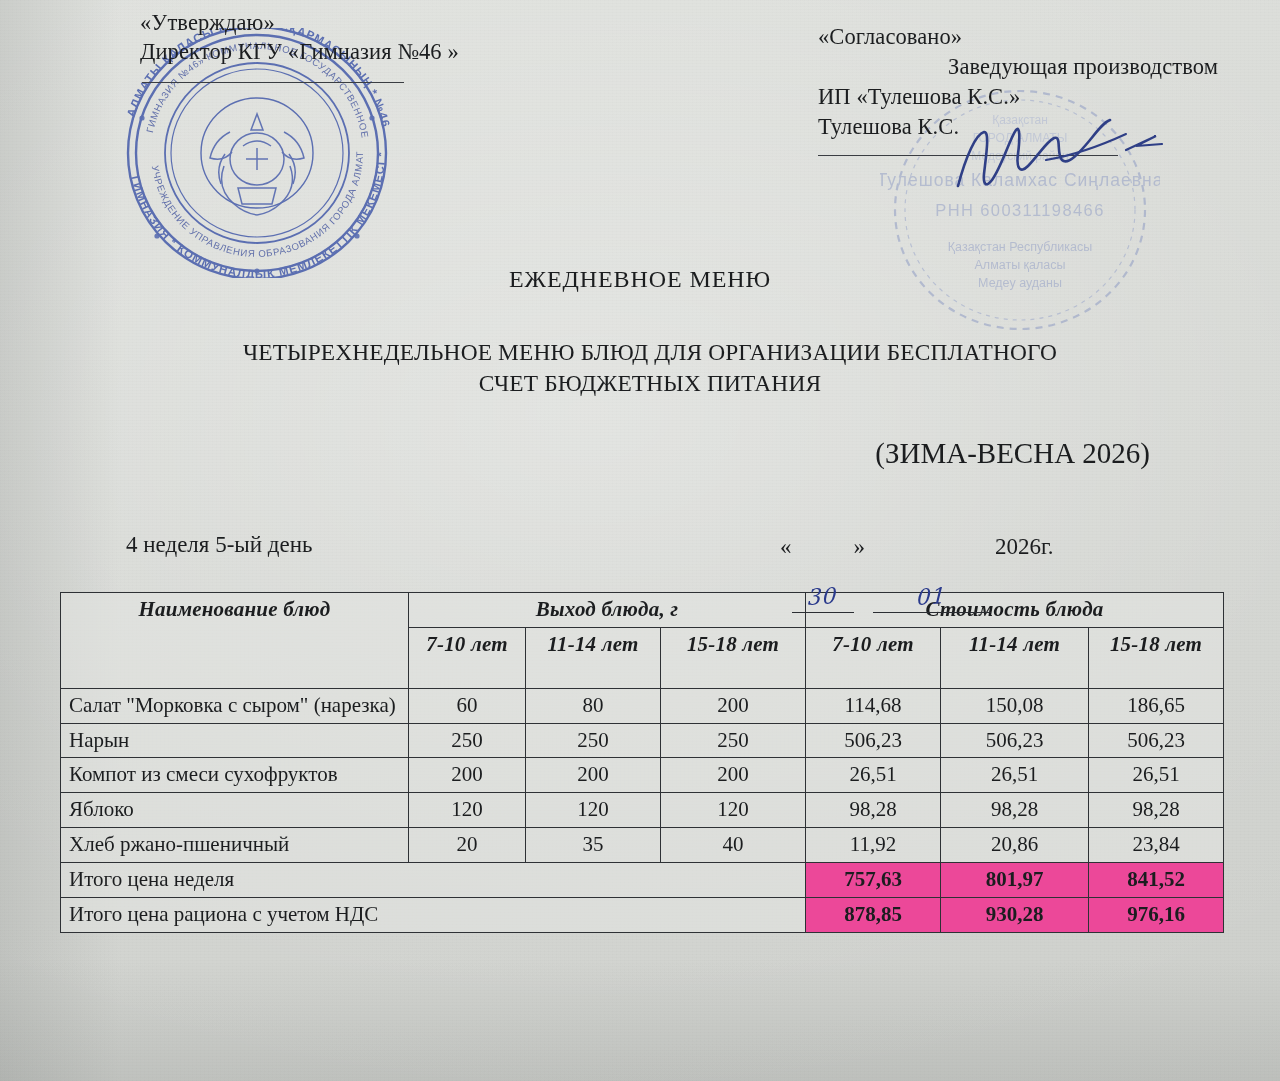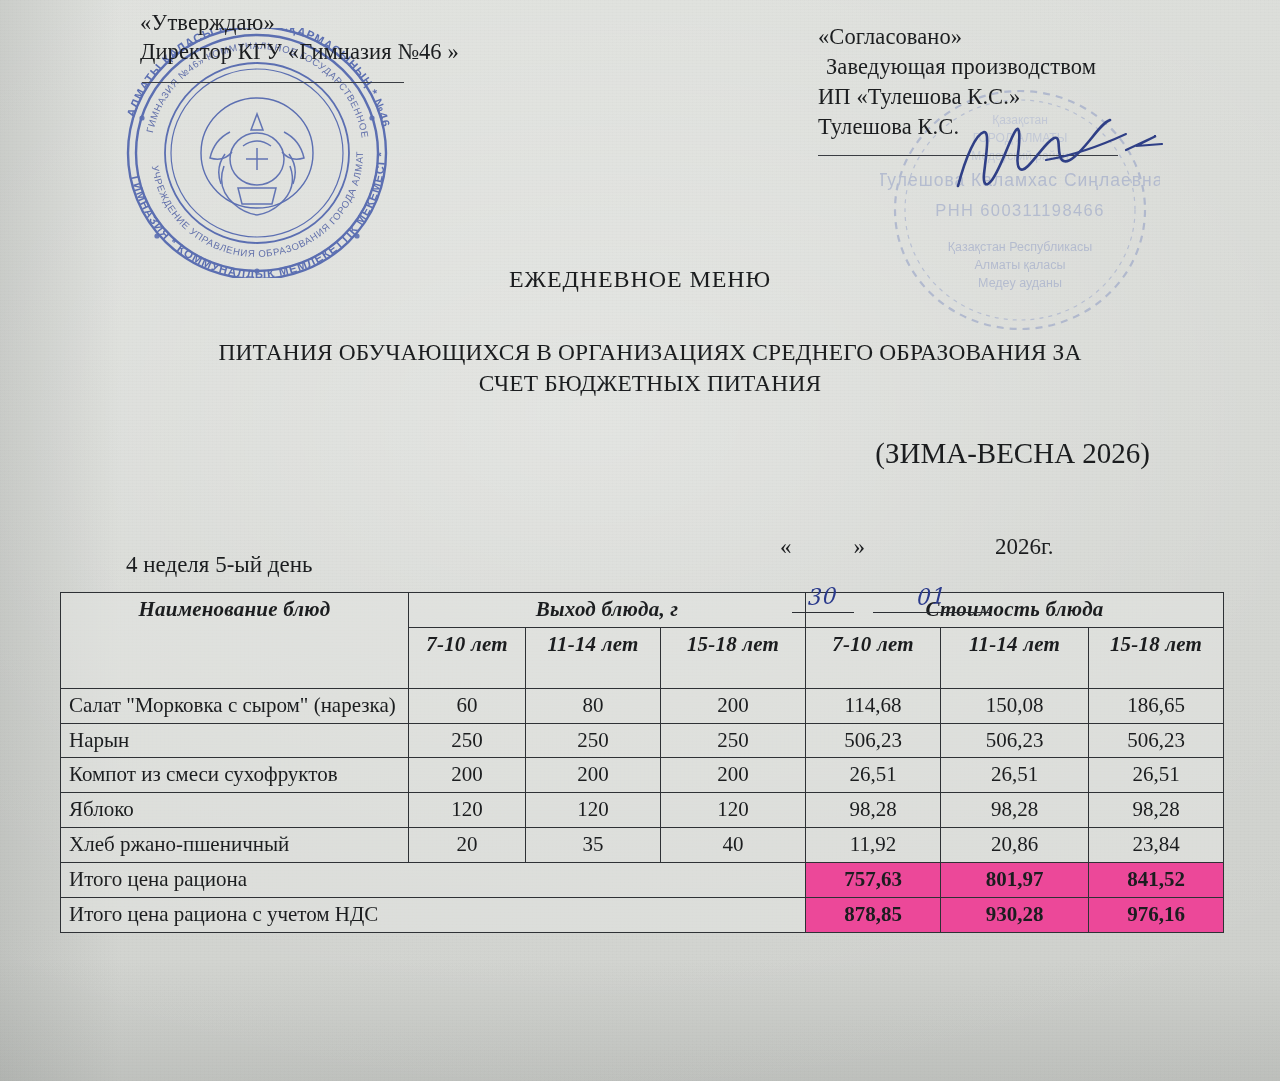--- a/index.html
+++ b/index.html
@@ -53,21 +53,21 @@
     font-size: 22.5px; line-height: 1.30;
     letter-spacing: .1px;
     z-index: 6;
   }
   #hdr-right {
     left: 818px; top: 22px; width: 400px;
     font-size: 22.5px; line-height: 1.33;
     letter-spacing: .1px;
     z-index: 6;
   }
-  #hdr-right .indent { padding-left: 8px; }
+  #hdr-right .indent { padding-left: 8px; text-align: right; }
   .sig-line {
     border-bottom: 1.6px solid #3a3d42;
     height: 1px;
     margin-top: 10px;
   }
   #hdr-left .sig-line { width: 262px; margin-top: 14px; margin-left: 2px;}
   #hdr-right .sig-line { width: 300px; margin-top: 12px; }
 
   
   .stamp { position: absolute; z-index: 3; pointer-events: none; }
@@ -93,21 +93,21 @@
   }
   #doc-season {
     left: 150px; width: 1000px; top: 437px;
     text-align: right;
     font-size: 29px;
     z-index: 6;
   }
 
   
   #week-label {
-    left: 126px; top: 552px;
+    left: 126px; top: 532px;
     font-size: 23px;
     z-index: 6;
   }
   #date-line {
     left: 780px; top: 534px;
     font-size: 23px;
     z-index: 6;
     display: flex;
     align-items: baseline;
     white-space: pre;
@@ -267,21 +267,21 @@
     <g fill="none" stroke="#2f3f86" stroke-width="2.6" stroke-linecap="round">
       <path d="M8 78 C 16 48, 26 26, 34 24 C 40 23, 36 48, 34 66 C 33 76, 36 80, 42 72 C 52 58, 60 30, 66 22 C 70 17, 70 30, 68 46 C 66 60, 70 66, 78 58 C 88 48, 96 34, 104 30 C 112 27, 106 46, 112 52 C 118 58, 130 44, 140 32 C 148 22, 154 14, 160 12"></path>
       <path d="M96 52 C 120 48, 150 38, 176 26" stroke-width="2.1"></path>
       <path d="M176 42 L 206 28 L 186 38 L 212 36" stroke-width="2.2"></path>
     </g>
   </svg>
 </div>
 
 <div class="layer" id="doc-title">ЕЖЕДНЕВНОЕ МЕНЮ</div>
 <div class="layer" id="doc-subtitle">
-  <div>ПИТАНИЯ ОБУЧАЮЩИХСЯ В ОРГАНИЗАЦИЯХ СРЕДНЕГО ОБРАЗОВАНИЯ ЗА</div>
+  <div>ЧЕТЫРЕХНЕДЕЛЬНОЕ МЕНЮ БЛЮД ДЛЯ ОРГАНИЗАЦИИ БЕСПЛАТНОГО</div>
   <div>СЧЕТ БЮДЖЕТНЫХ ПИТАНИЯ</div>
 </div>
 <div class="layer" id="doc-season">(ЗИМА-ВЕСНА 2026)</div>
 
 <div class="layer" id="week-label">4 неделя 5-ый день</div>
 
 <div class="layer" id="date-line">
   <span>«</span>
   <span class="blank" id="date-day">
     <span class="ink">30</span>
@@ -359,21 +359,21 @@
         <tr>
           <td class="dish">Хлеб ржано-пшеничный</td>
           <td class="num">20</td>
           <td class="num">35</td>
           <td class="num">40</td>
           <td class="num">11,92</td>
           <td class="num">20,86</td>
           <td class="num">23,84</td>
         </tr>
         <tr class="total">
-          <td class="total-label" colspan="4">Итого цена рациона</td>
+          <td class="total-label" colspan="4">Итого цена неделя</td>
           <td class="num shade">757,63</td>
           <td class="num shade">801,97</td>
           <td class="num shade">841,52</td>
         </tr>
         <tr class="total">
           <td class="total-label" colspan="4">Итого цена рациона с учетом НДС</td>
           <td class="num shade">878,85</td>
           <td class="num shade">930,28</td>
           <td class="num shade">976,16</td>
         </tr>

